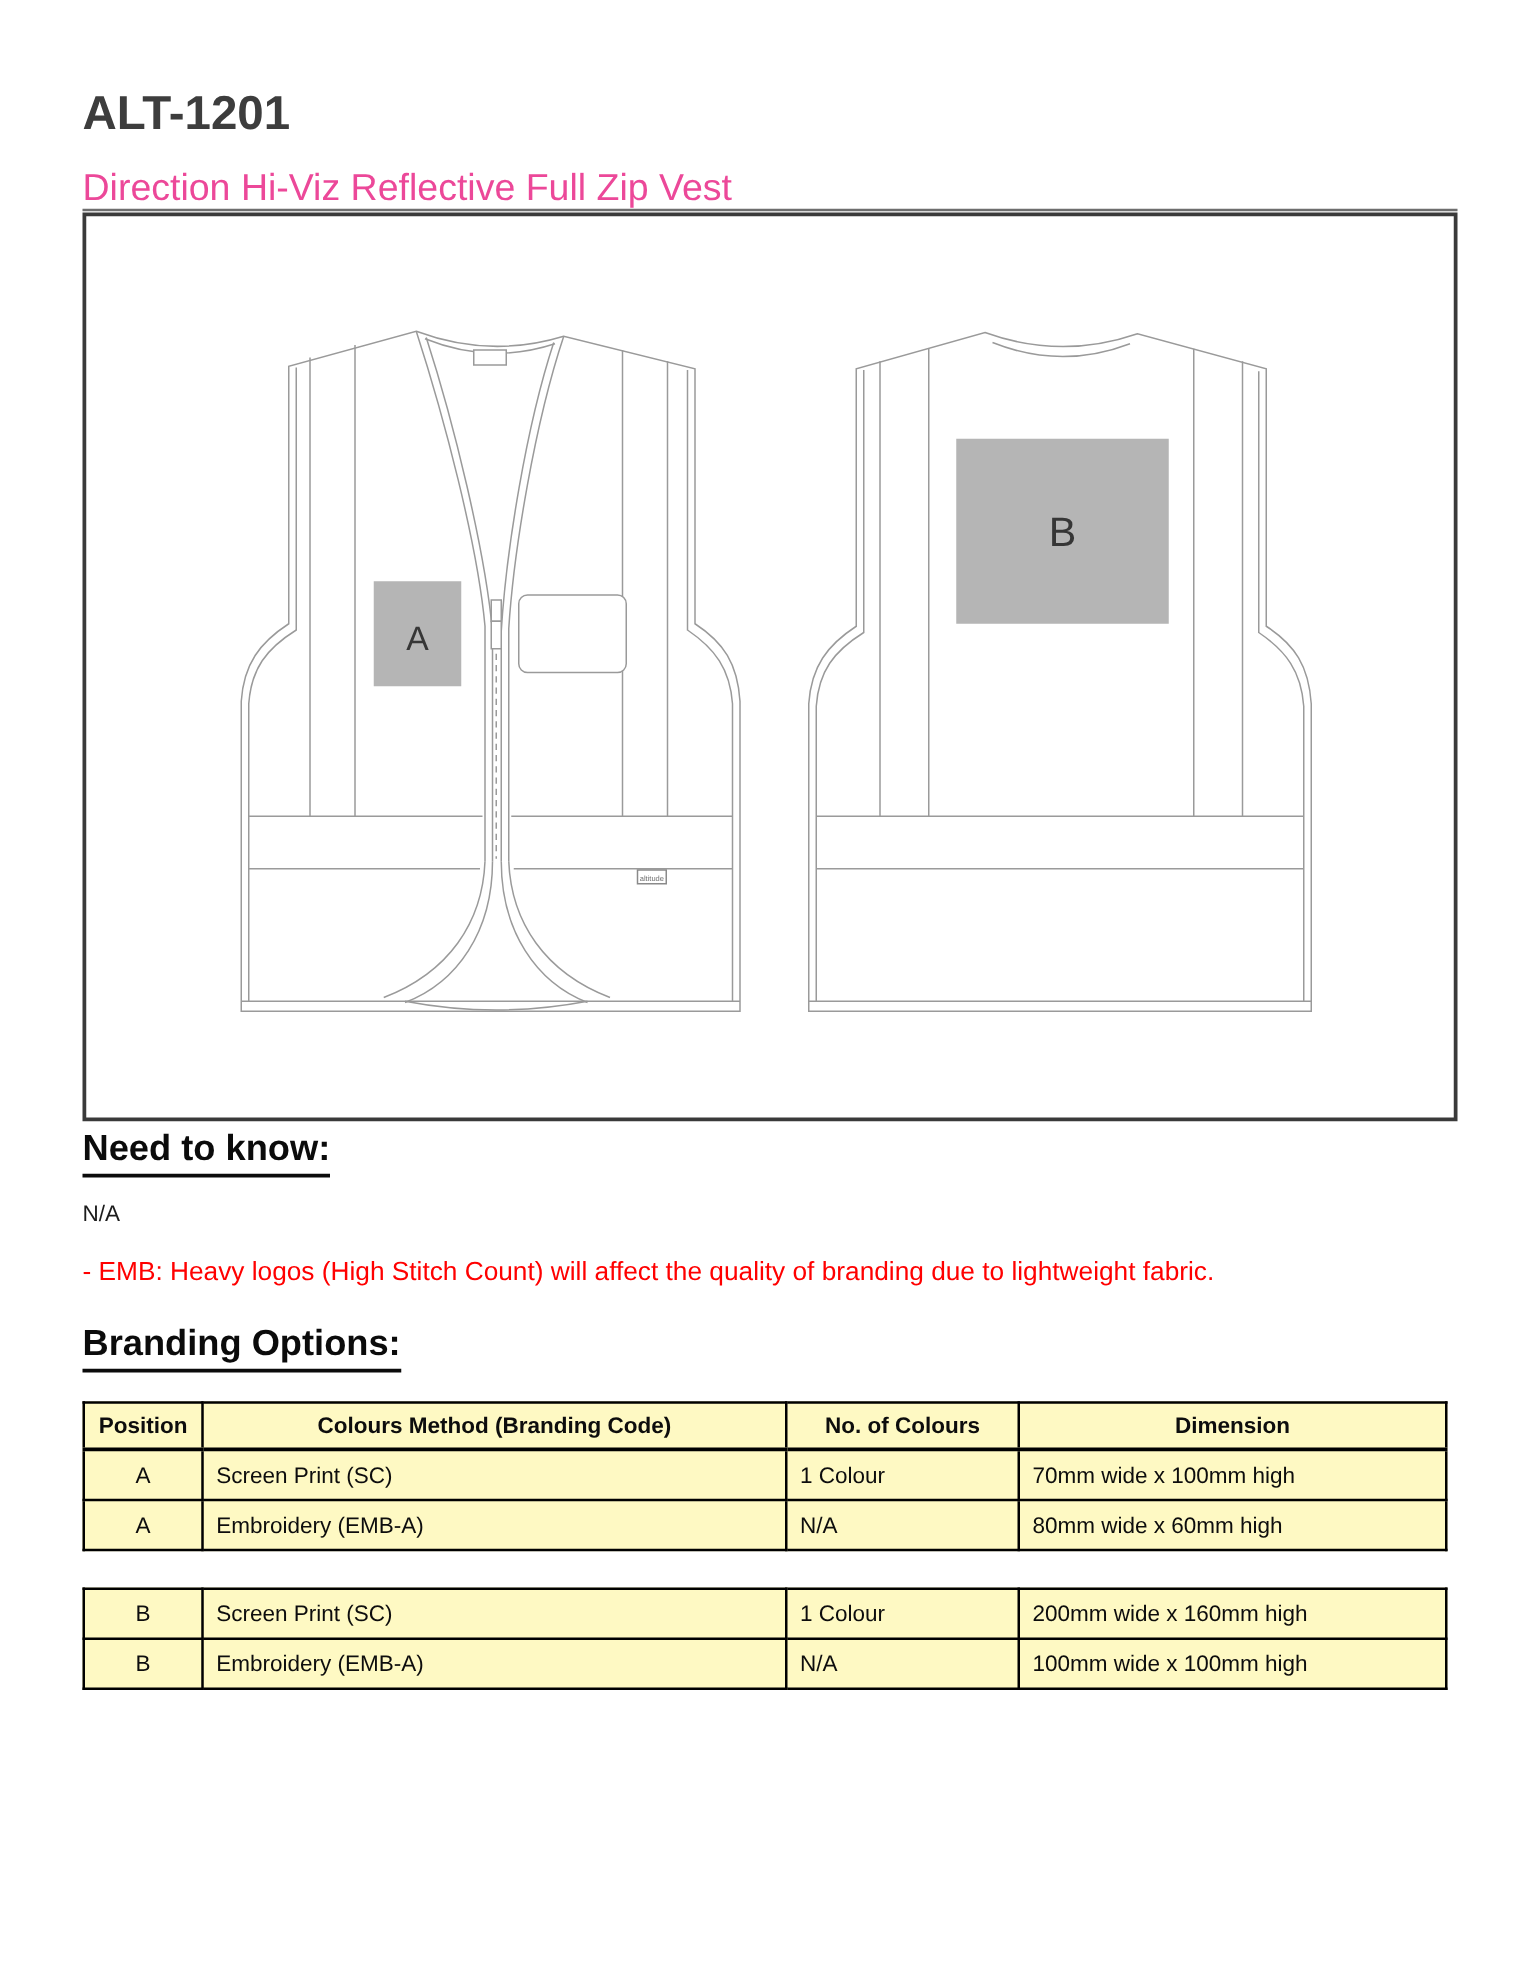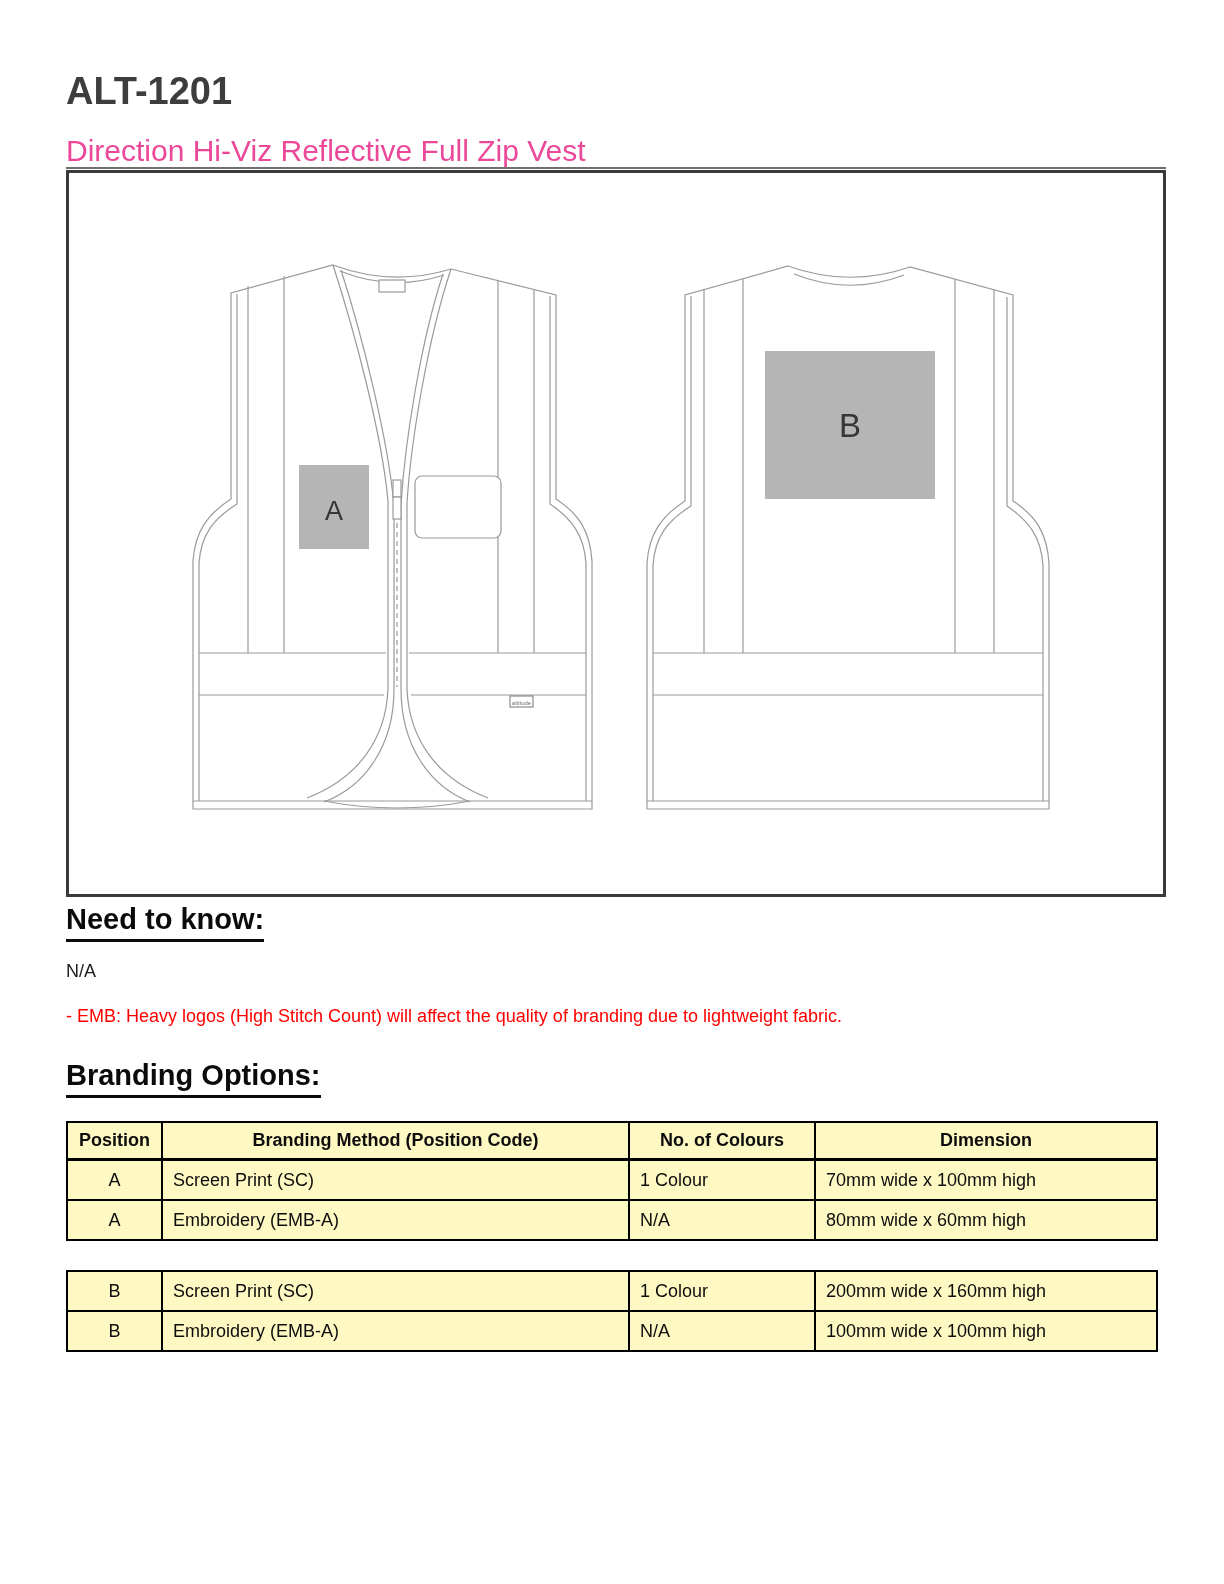--- a/index.html
+++ b/index.html
@@ -29,21 +29,21 @@
 
   .section-heading {
     display:inline-block; margin:0;
     font-size:29px; line-height:1.1; font-weight:bold; color:#0b0b0b;
     border-bottom:3px solid #0b0b0b; padding-bottom:3px;
   }
   #need-heading { left:66px; top:904px; }
   #branding-heading { left:66px; top:1060px; }
 
   #na-text   { left:66px; top:961px;  font-size:18px; color:#1c1c1c; margin:0; }
-  #warning-note { left:66px; top:1006px; font-size:18px; color:#ff0000; margin:0; }
+  #warning-note { left:66px; top:1006px; font-size:21px; color:#ff0000; margin:0; }
 
   table.branding {
     border-collapse:collapse; table-layout:fixed; width:1090px;
     font-size:18px; color:#0d0d0d; background:#fef9c3;
   }
   #branding-table-a { left:66px; top:1121px; }
   #branding-table-b { left:66px; top:1270px; }
   table.branding th, table.branding td { border:2px solid #000; overflow:hidden; white-space:nowrap; }
   table.branding th {
     height:35px; font-weight:bold; text-align:center; padding:0;
@@ -139,21 +139,21 @@
 <table id="branding-table-a" class="abs branding">
   <colgroup>
       <col style="width:95px">
       <col style="width:467px">
       <col style="width:186px">
       <col style="width:342px">
     </colgroup>
   <thead>
     <tr>
       <th>Position</th>
-      <th>Branding Method (Position Code)</th>
+      <th>Colours Method (Branding Code)</th>
       <th>No. of Colours</th>
       <th>Dimension</th>
     </tr>
   </thead>
   <tbody>
     <tr>
       <td class="pos">A</td>
       <td>Screen Print (SC)</td>
       <td>1 Colour</td>
       <td>70mm wide x 100mm high</td>

